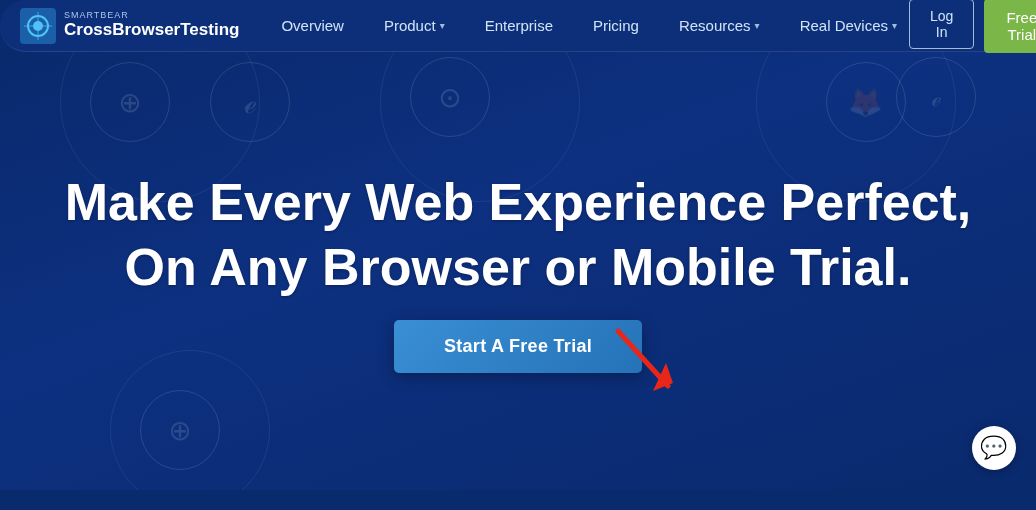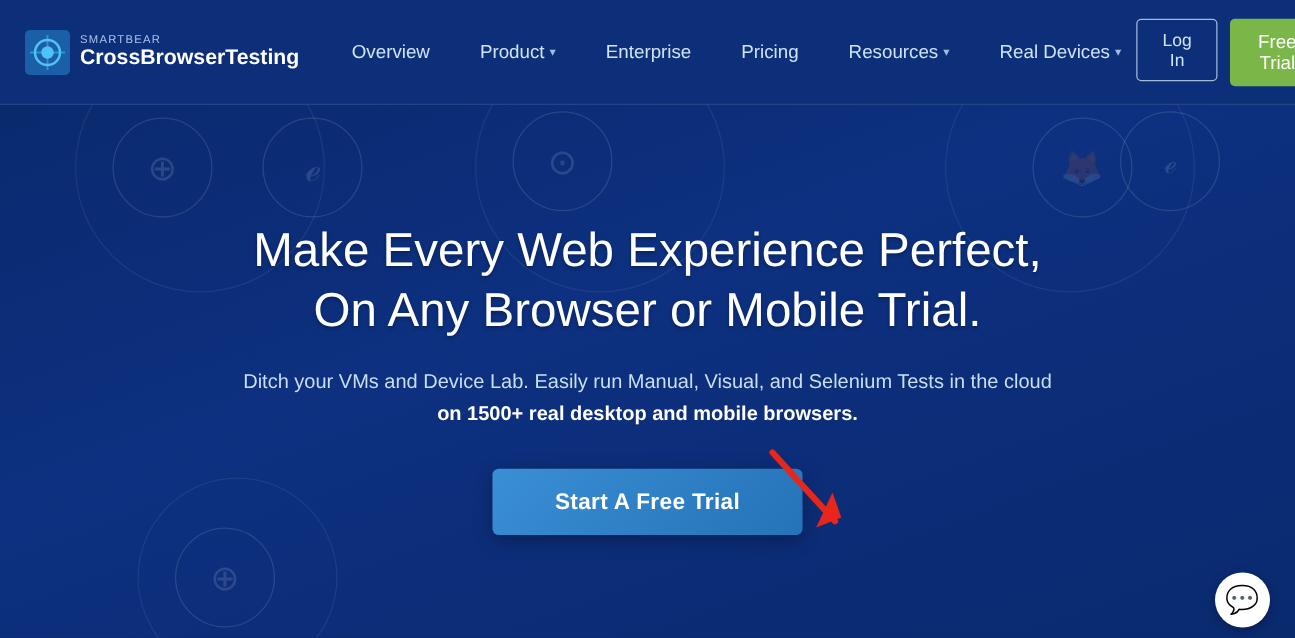--- a/index.html
+++ b/index.html
@@ -11,24 +11,25 @@
       font-family: 'Segoe UI', Arial, sans-serif;
       background-color: #0a2a6e;
     }
 
     
     .navbar {
       display: flex;
       align-items: center;
       background-color: #0d2f7a;
       padding: 0 20px;
-      height: 84px;
+      height: 52px;
       border-bottom: 1px solid rgba(255,255,255,0.1);
       position: relative;
       z-index: 10;
+      border-radius: 29px;
     }
 
     .logo-area {
       display: flex;
       align-items: center;
       gap: 8px;
       margin-right: 30px;
     }
 
     .logo-icon {
@@ -173,23 +174,23 @@
     }
 
     
     .hero-content {
       text-align: center;
       z-index: 2;
       position: relative;
     }
 
     .hero-title {
-      font-size: 38px;
+      font-size: 52px;
       color: #ffffff;
-      font-weight: 400;
+      font-weight: 700;
       line-height: 1.25;
       margin-bottom: 20px;
       text-shadow: 0 1px 3px rgba(0,0,0,0.3);
     }
 
     .hero-subtitle {
       font-size: 16px;
       color: #c8dff5;
       margin-bottom: 30px;
       max-width: 660px;
@@ -321,24 +322,20 @@
     <div class="bg-icon edge" style="font-size:22px;">ℯ</div>
 
     <div class="bg-icon chrome">⊕</div>
   </div>
 
   <div class="hero-content">
     <h1 class="hero-title">
       <span>Make Every Web Experience Perfect,</span><br>
       <span>On Any Browser or Mobile Trial.</span>
     </h1>
-    <p class="hero-subtitle">
-      <span>Ditch your VMs and Device Lab. Easily run Manual, Visual, and Selenium Tests in the cloud</span><br>
-      <strong>on 1500+ real desktop and mobile browsers.</strong>
-    </p>
     <button class="btn-start-trial">Start A Free Trial</button>
   </div>
 
   <div class="arrow-container">
     <svg class="red-arrow" viewBox="0 0 100 100" xmlns="http://www.w3.org/2000/svg">
       <line x1="20" y1="20" x2="70" y2="75" stroke="#e8271a" stroke-width="5" stroke-linecap="round"></line>
       <polygon points="55,80 75,72 68,52" fill="#e8271a"></polygon>
     </svg>
   </div>
 

